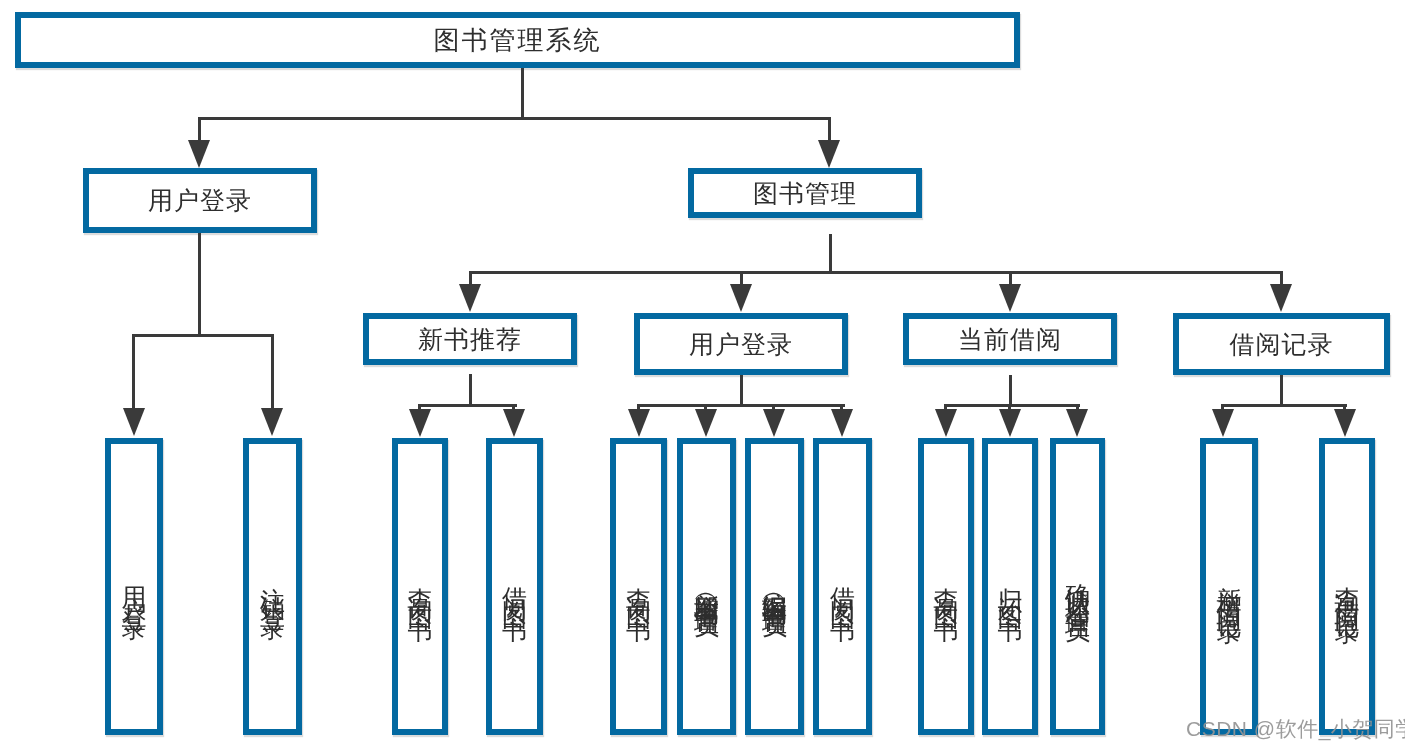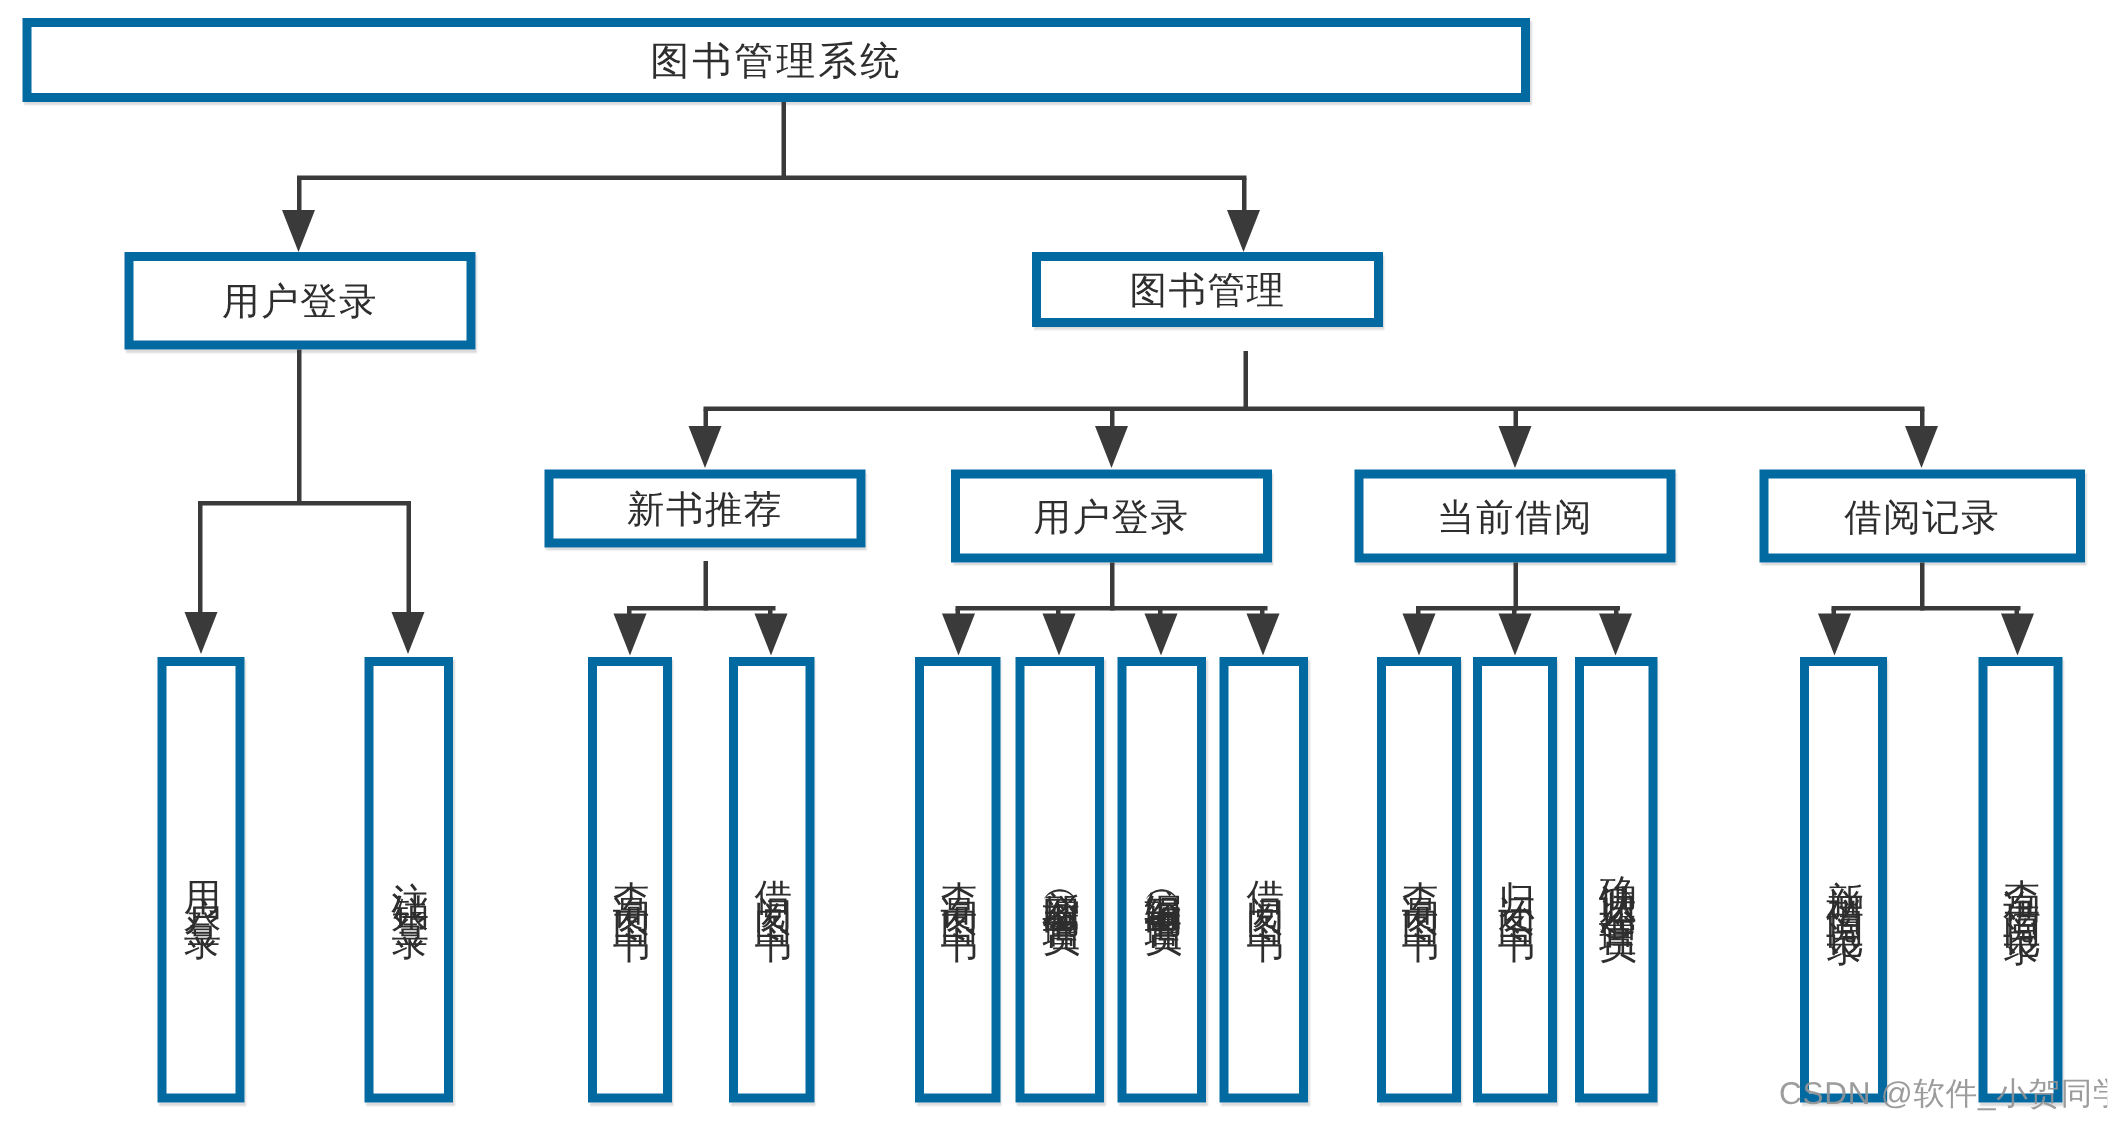--- a/index.html
+++ b/index.html
@@ -39,21 +39,21 @@
 
 <div id="canvas">
 
   <div class="box root-box" style="left:15px;top:12px;width:1005px;height:56px">图书管理系统</div>
 
   <div class="box hlabel" style="left:83px;top:168px;width:234px;height:65px">用户登录</div>
   <div class="box hlabel" style="left:688px;top:168px;width:234px;height:50px">图书管理</div>
 
   <div class="box hlabel" style="left:363px;top:313px;width:214px;height:52px">新书推荐</div>
   <div class="box hlabel" style="left:634px;top:313px;width:214px;height:62px">用户登录</div>
-  <div class="box hlabel" style="left:903px;top:313px;width:214px;height:62px">当前借阅</div>
+  <div class="box hlabel" style="left:903px;top:313px;width:214px;height:52px">当前借阅</div>
   <div class="box hlabel" style="left:1173px;top:313px;width:217px;height:62px">借阅记录</div>
 
   <div class="box leaf ls4" style="left:105px;top:438px;width:58px;height:297px">用户登录</div>
   <div class="box leaf ls4" style="left:243px;top:438px;width:59px;height:297px">注销登录</div>
 
   <div class="box leaf ls4" style="left:392px;top:438px;width:56px;height:297px">查询图书</div>
   <div class="box leaf ls4" style="left:486px;top:438px;width:57px;height:297px">借阅图书</div>
 
   <div class="box leaf ls4" style="left:610px;top:438px;width:57px;height:297px">查询图书</div>
   <div class="box leaf ls10" style="left:677px;top:438px;width:59px;height:297px">新增图书（管理员）</div>

